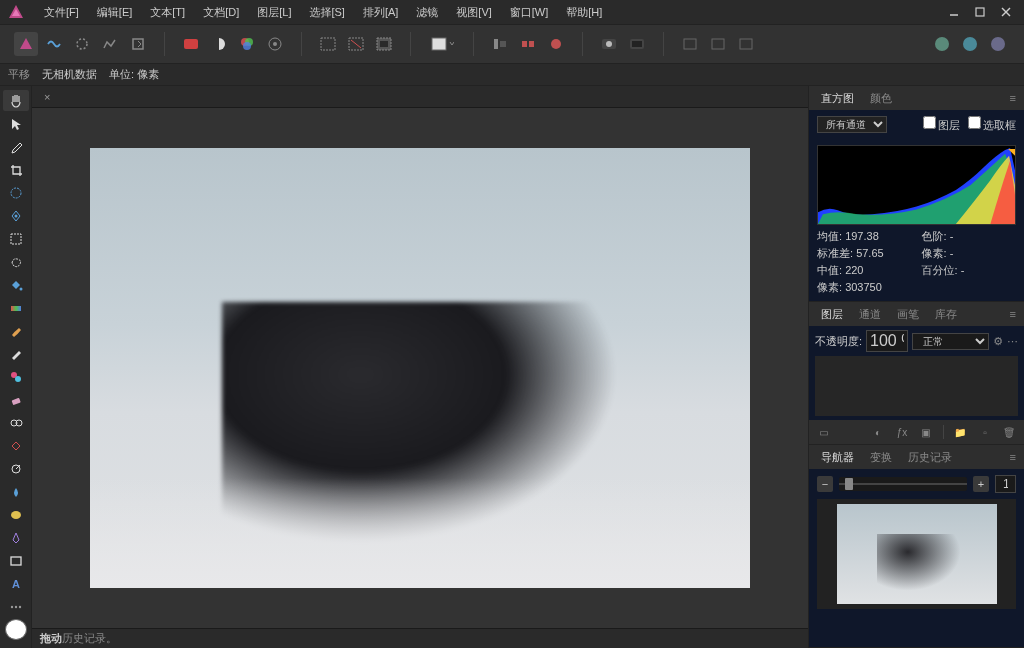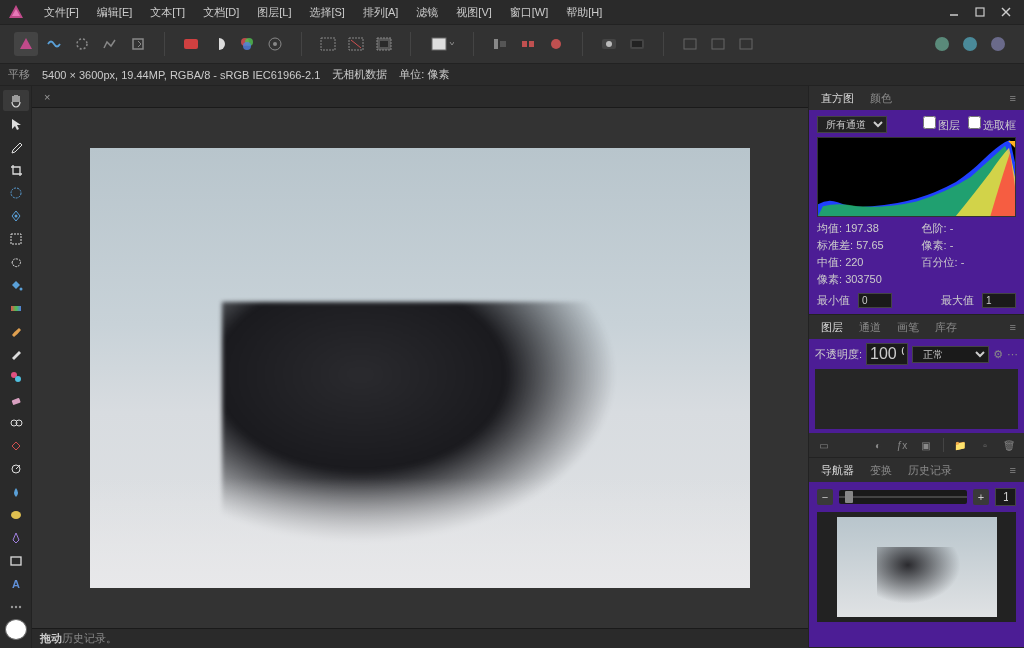--- a/index.html
+++ b/index.html
@@ -23,28 +23,28 @@
 .toolbox .tool.active{background:#3a3a3a}
 .toolbox .color-swatch{width:22px;height:22px;border-radius:50%;background:#fff;margin-top:auto;margin-bottom:8px;border:1px solid #666}
 .canvas-area{flex:1;display:flex;flex-direction:column;background:#222}
 .tab-bar{height:22px;display:flex;align-items:center;background:#2a2a2a;padding:0 8px;border-bottom:1px solid #1a1a1a}
 .tab-bar .tab-title{flex:1;color:#bbb}
 .tab-bar .tab-close{cursor:pointer;color:#999;padding:0 4px}
 .canvas-viewport{flex:1;background:#333;display:flex;align-items:center;justify-content:center;position:relative;overflow:hidden}
 .canvas-image{width:660px;height:440px;background:linear-gradient(180deg,#b8c5cc 0%,#c8d2d8 40%,#d8dce0 60%,#e0e2e4 100%);position:relative;overflow:hidden}
 .canvas-image::before{content:"";position:absolute;top:35%;left:20%;width:60%;height:55%;background:radial-gradient(ellipse at 35% 30%,#2a2a2e 0%,#1a1a1e 40%,transparent 70%);filter:blur(2px)}
 .canvas-image::after{content:"";position:absolute;bottom:0;left:0;right:0;height:25%;background:linear-gradient(180deg,transparent,#e8e8ea)}
-.right-panels{width:216px;background:#4c1d95;display:flex;flex-direction:column;border-left:1px solid #222}
+.right-panels{width:216px;background:#0f172a;display:flex;flex-direction:column;border-left:1px solid #222}
 .panel-section{border-bottom:1px solid #222}
 .panel-header{height:24px;display:flex;align-items:center;padding:0 8px;background:#2e2e2e;gap:8px}
 .panel-header .ph-tab{padding:2px 4px;cursor:pointer;color:#888}
 .panel-header .ph-tab.active{color:#ddd}
 .panel-header .ph-menu{margin-left:auto;cursor:pointer;color:#888}
 .histogram-body{padding:6px 8px}
-.histogram-body .channel-row{display:flex;align-items:center;gap:6px;margin-bottom:4px}
+.histogram-body .channel-row{display:flex;align-items:center;gap:6px;margin-bottom:12px}
 .histogram-body select{background:#222;border:1px solid #444;color:#ccc;padding:1px 4px;font-size:10px}
 .histogram-body .checks{margin-left:auto;display:flex;gap:8px;font-size:10px;color:#999}
 .histogram-body .checks input{margin-right:2px}
 .histogram-chart{height:80px;background:#000;margin:4px 0;position:relative;overflow:hidden;border:1px solid #333}
 .histogram-chart svg{width:100%;height:100%}
 .stats{display:grid;grid-template-columns:1fr 1fr;gap:2px 10px;font-size:10px;color:#888;margin-top:4px}
 .minmax{display:flex;gap:8px;align-items:center;margin-top:6px;font-size:10px;color:#999}
 .minmax input{width:34px;background:#1a1a1a;border:1px solid #444;color:#ccc;padding:1px 3px;font-size:10px}
 .layers-body{padding:4px 6px}
 .layers-body .opacity-row{display:flex;align-items:center;gap:4px;font-size:10px;color:#999;margin-bottom:4px}
@@ -269,21 +269,20 @@
     <div class="tb-btn">
         <svg width="18" height="18">
           <circle cx="9" cy="9" r="7" fill="#6a6a8a"></circle>
         </svg>
       </div>
   </div>
 </div>
 
 <div class="infobar">
   <span class="label">平移</span>
-  <span>5400 × 3600px, 19.44MP, RGBA/8 - sRGB IEC61966-2.1</span>
   <span>无相机数据</span>
   <span><span>单位:</span> <span>像素</span></span>
 </div>
 
 <div class="main">
   <div class="toolbox">
     <div class="tool active">
         <svg width="16" height="16">
           <path d="M5 3v6M7 2v7M9 2v7M11 3v6M4 9c0 3 2 5 4 5s4-2 4-5" fill="none" stroke="#ddd" stroke-width="1.2"></path>
         </svg>
@@ -455,27 +454,20 @@
         <div class="stats">
           <span><span>均值:</span> <span>197.38</span></span>
           <span><span>色阶:</span> <span>-</span></span>
           <span><span>标准差:</span> <span>57.65</span></span>
           <span><span>像素:</span> <span>-</span></span>
           <span><span>中值:</span> <span>220</span></span>
           <span><span>百分位:</span> <span>-</span></span>
           <span><span>像素:</span> <span>303750</span></span>
           <span></span>
         </div>
-        <div class="minmax">
-          <span>最小值</span>
-          <input type="text" value="0" style="">
-          <span style="flex:1"></span>
-          <span>最大值</span>
-          <input type="text" value="1" style="">
-        </div>
       </div>
     </div>
 
     <div class="panel-section">
       <div class="panel-header">
         <span class="ph-tab active">图层</span>
         <span class="ph-tab">通道</span>
         <span class="ph-tab">画笔</span>
         <span class="ph-tab">库存</span>
         <span class="ph-menu">≡</span>

